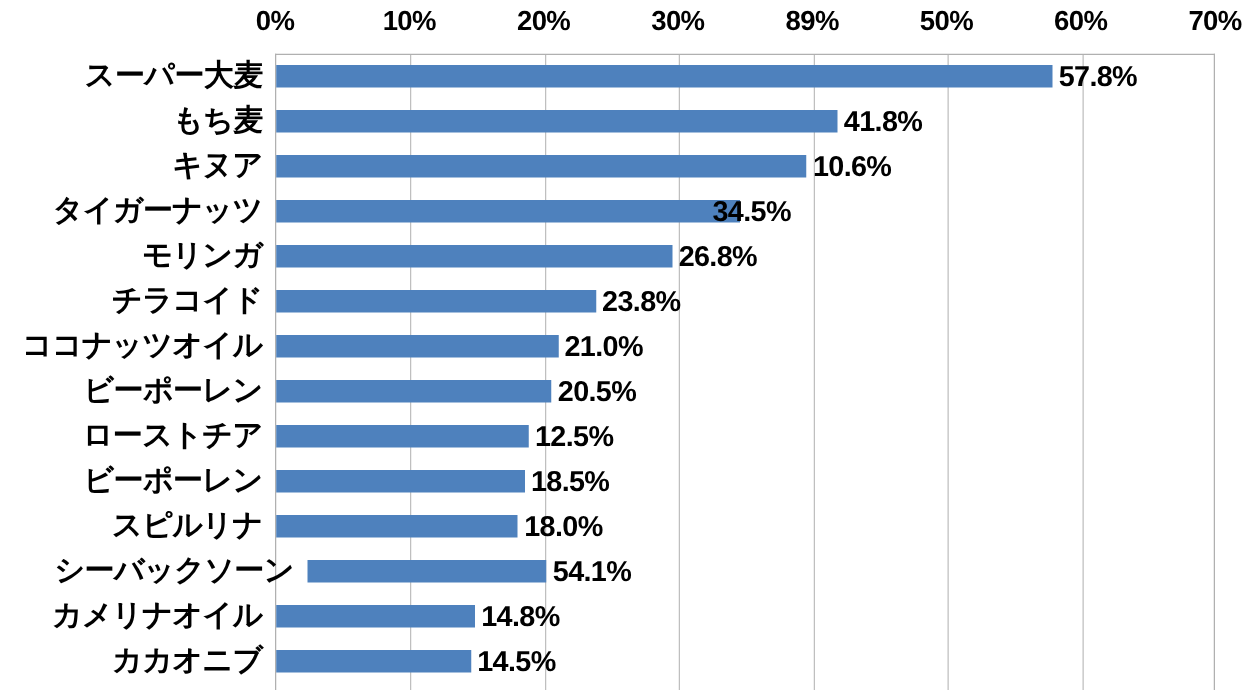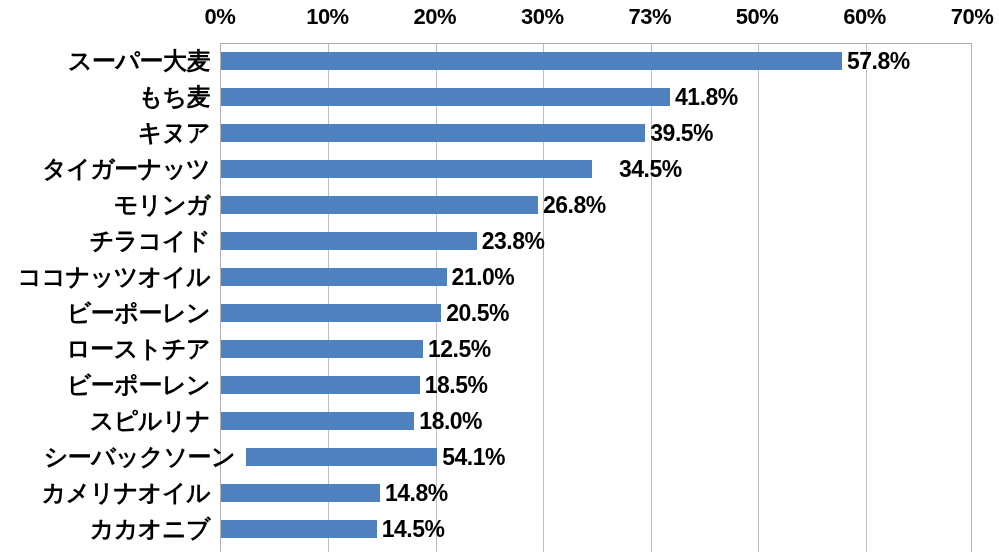--- a/index.html
+++ b/index.html
@@ -108,21 +108,21 @@
 </head>
 <body>
 
 <div id="chart-root">
 
   <div id="axis-top">
       <div class="axis-tick-label" style="left: 220px;">0%</div>
       <div class="axis-tick-label" style="left: 327.429px;">10%</div>
       <div class="axis-tick-label" style="left: 434.857px;">20%</div>
       <div class="axis-tick-label" style="left: 542.286px;">30%</div>
-      <div class="axis-tick-label" style="left: 649.714px;">73%</div>
+      <div class="axis-tick-label" style="left: 649.714px;">89%</div>
       <div class="axis-tick-label" style="left: 757.143px;">50%</div>
       <div class="axis-tick-label" style="left: 864.571px;">60%</div>
       <div class="axis-tick-label" style="left: 972px;">70%</div>
     </div>
 
   <div id="plot-area">
       <div class="gridline" style="left: 107px;"></div>
       <div class="gridline" style="left: 215px;"></div>
       <div class="gridline" style="left: 322px;"></div>
       <div class="gridline" style="left: 430px;"></div>
@@ -137,26 +137,26 @@
         <div class="val-label" style="left: 846.937px;">57.8%</div>
       </div>
       <div class="row" style="top: 36px;">
         <div class="cat-label">もち麦</div>
         <div class="bar" style="width: 449.051px; background: rgb(78, 129, 189);"></div>
         <div class="val-label" style="left: 675.051px;">41.8%</div>
       </div>
       <div class="row" style="top: 72px;">
         <div class="cat-label">キヌア</div>
         <div class="bar" style="width: 424.343px; background: rgb(78, 129, 189);"></div>
-        <div class="val-label" style="left: 650.343px;">39.5%</div>
+        <div class="val-label" style="left: 650.343px;">10.6%</div>
       </div>
       <div class="row" style="top: 108px;">
         <div class="cat-label">タイガーナッツ</div>
         <div class="bar" style="width: 370.629px; background: rgb(78, 129, 189);"></div>
-        <div class="val-label" style="left: 619px;">34.5%</div>
+        <div class="val-label" style="left: 570px;">34.5%</div>
       </div>
       <div class="row" style="top: 144px;">
         <div class="cat-label">モリンガ</div>
         <div class="bar" style="width: 316.914px; background: rgb(78, 129, 189);"></div>
         <div class="val-label" style="left: 542.914px;">26.8%</div>
       </div>
       <div class="row" style="top: 180px; padding-left: 36px;">
         <div class="cat-label">チラコイド</div>
         <div class="bar" style="width: 255.68px; background: rgb(78, 129, 189);"></div>
         <div class="val-label" style="left: 481.68px;">23.8%</div>

